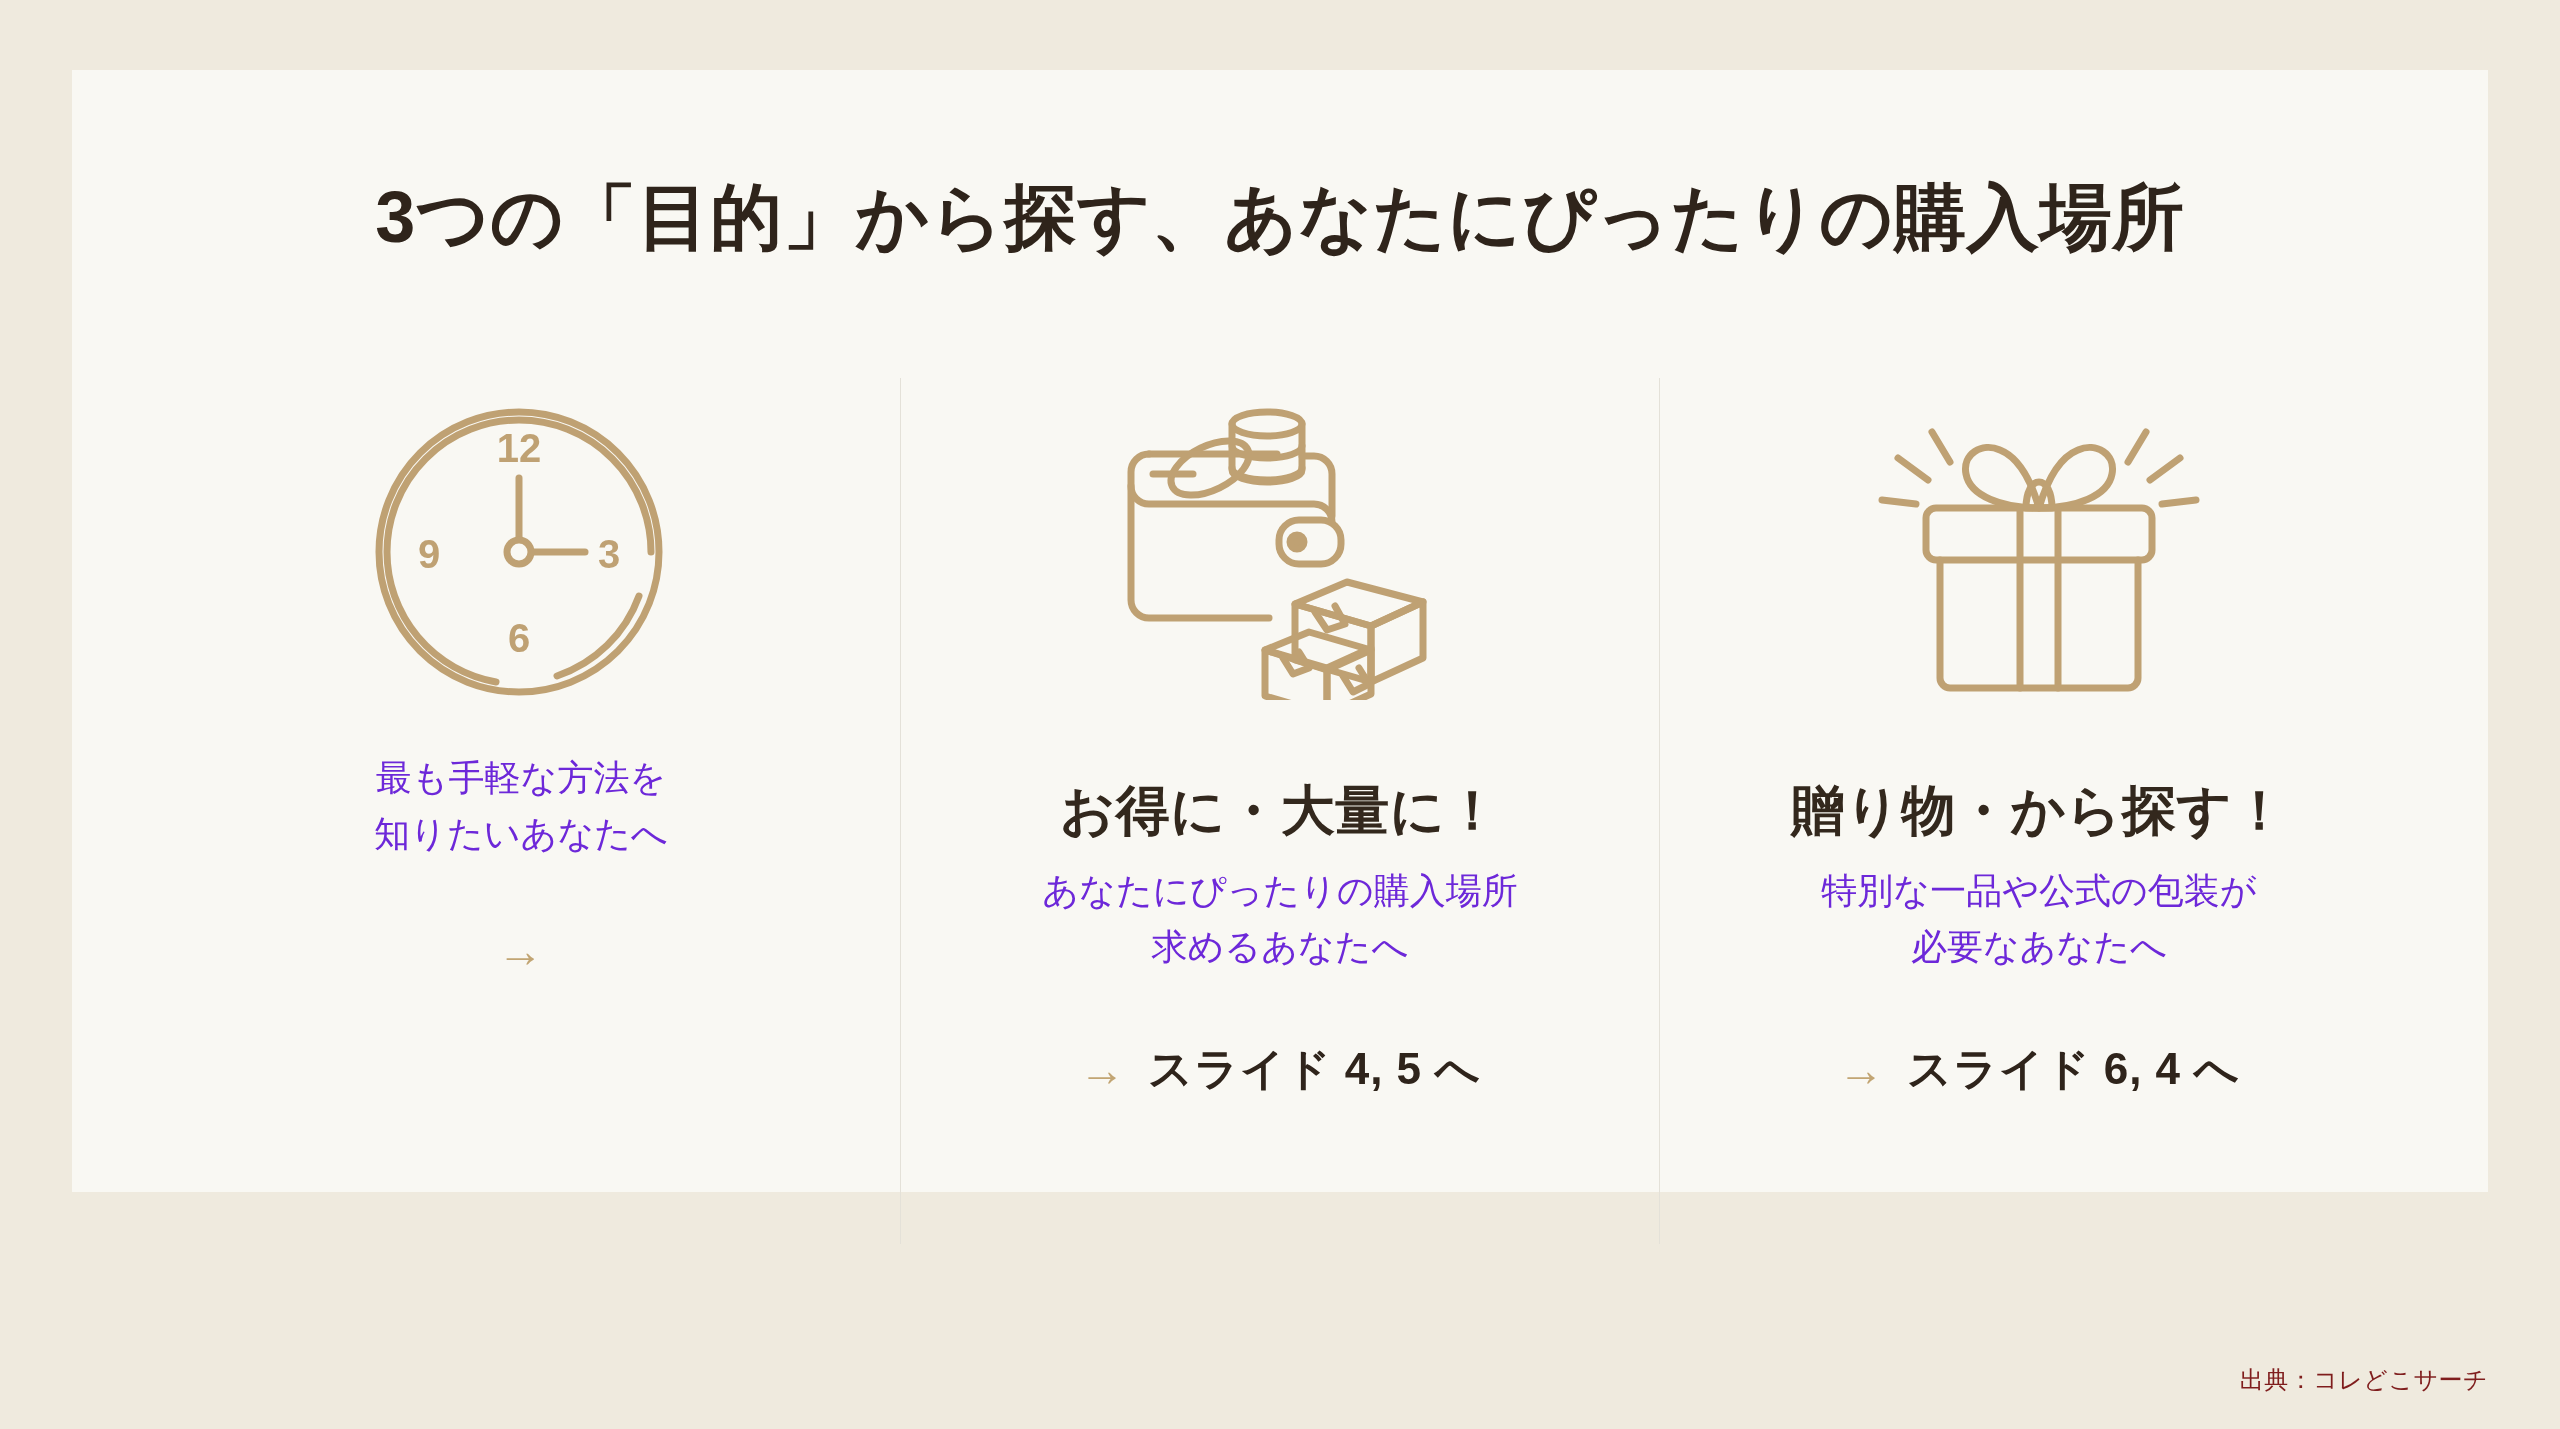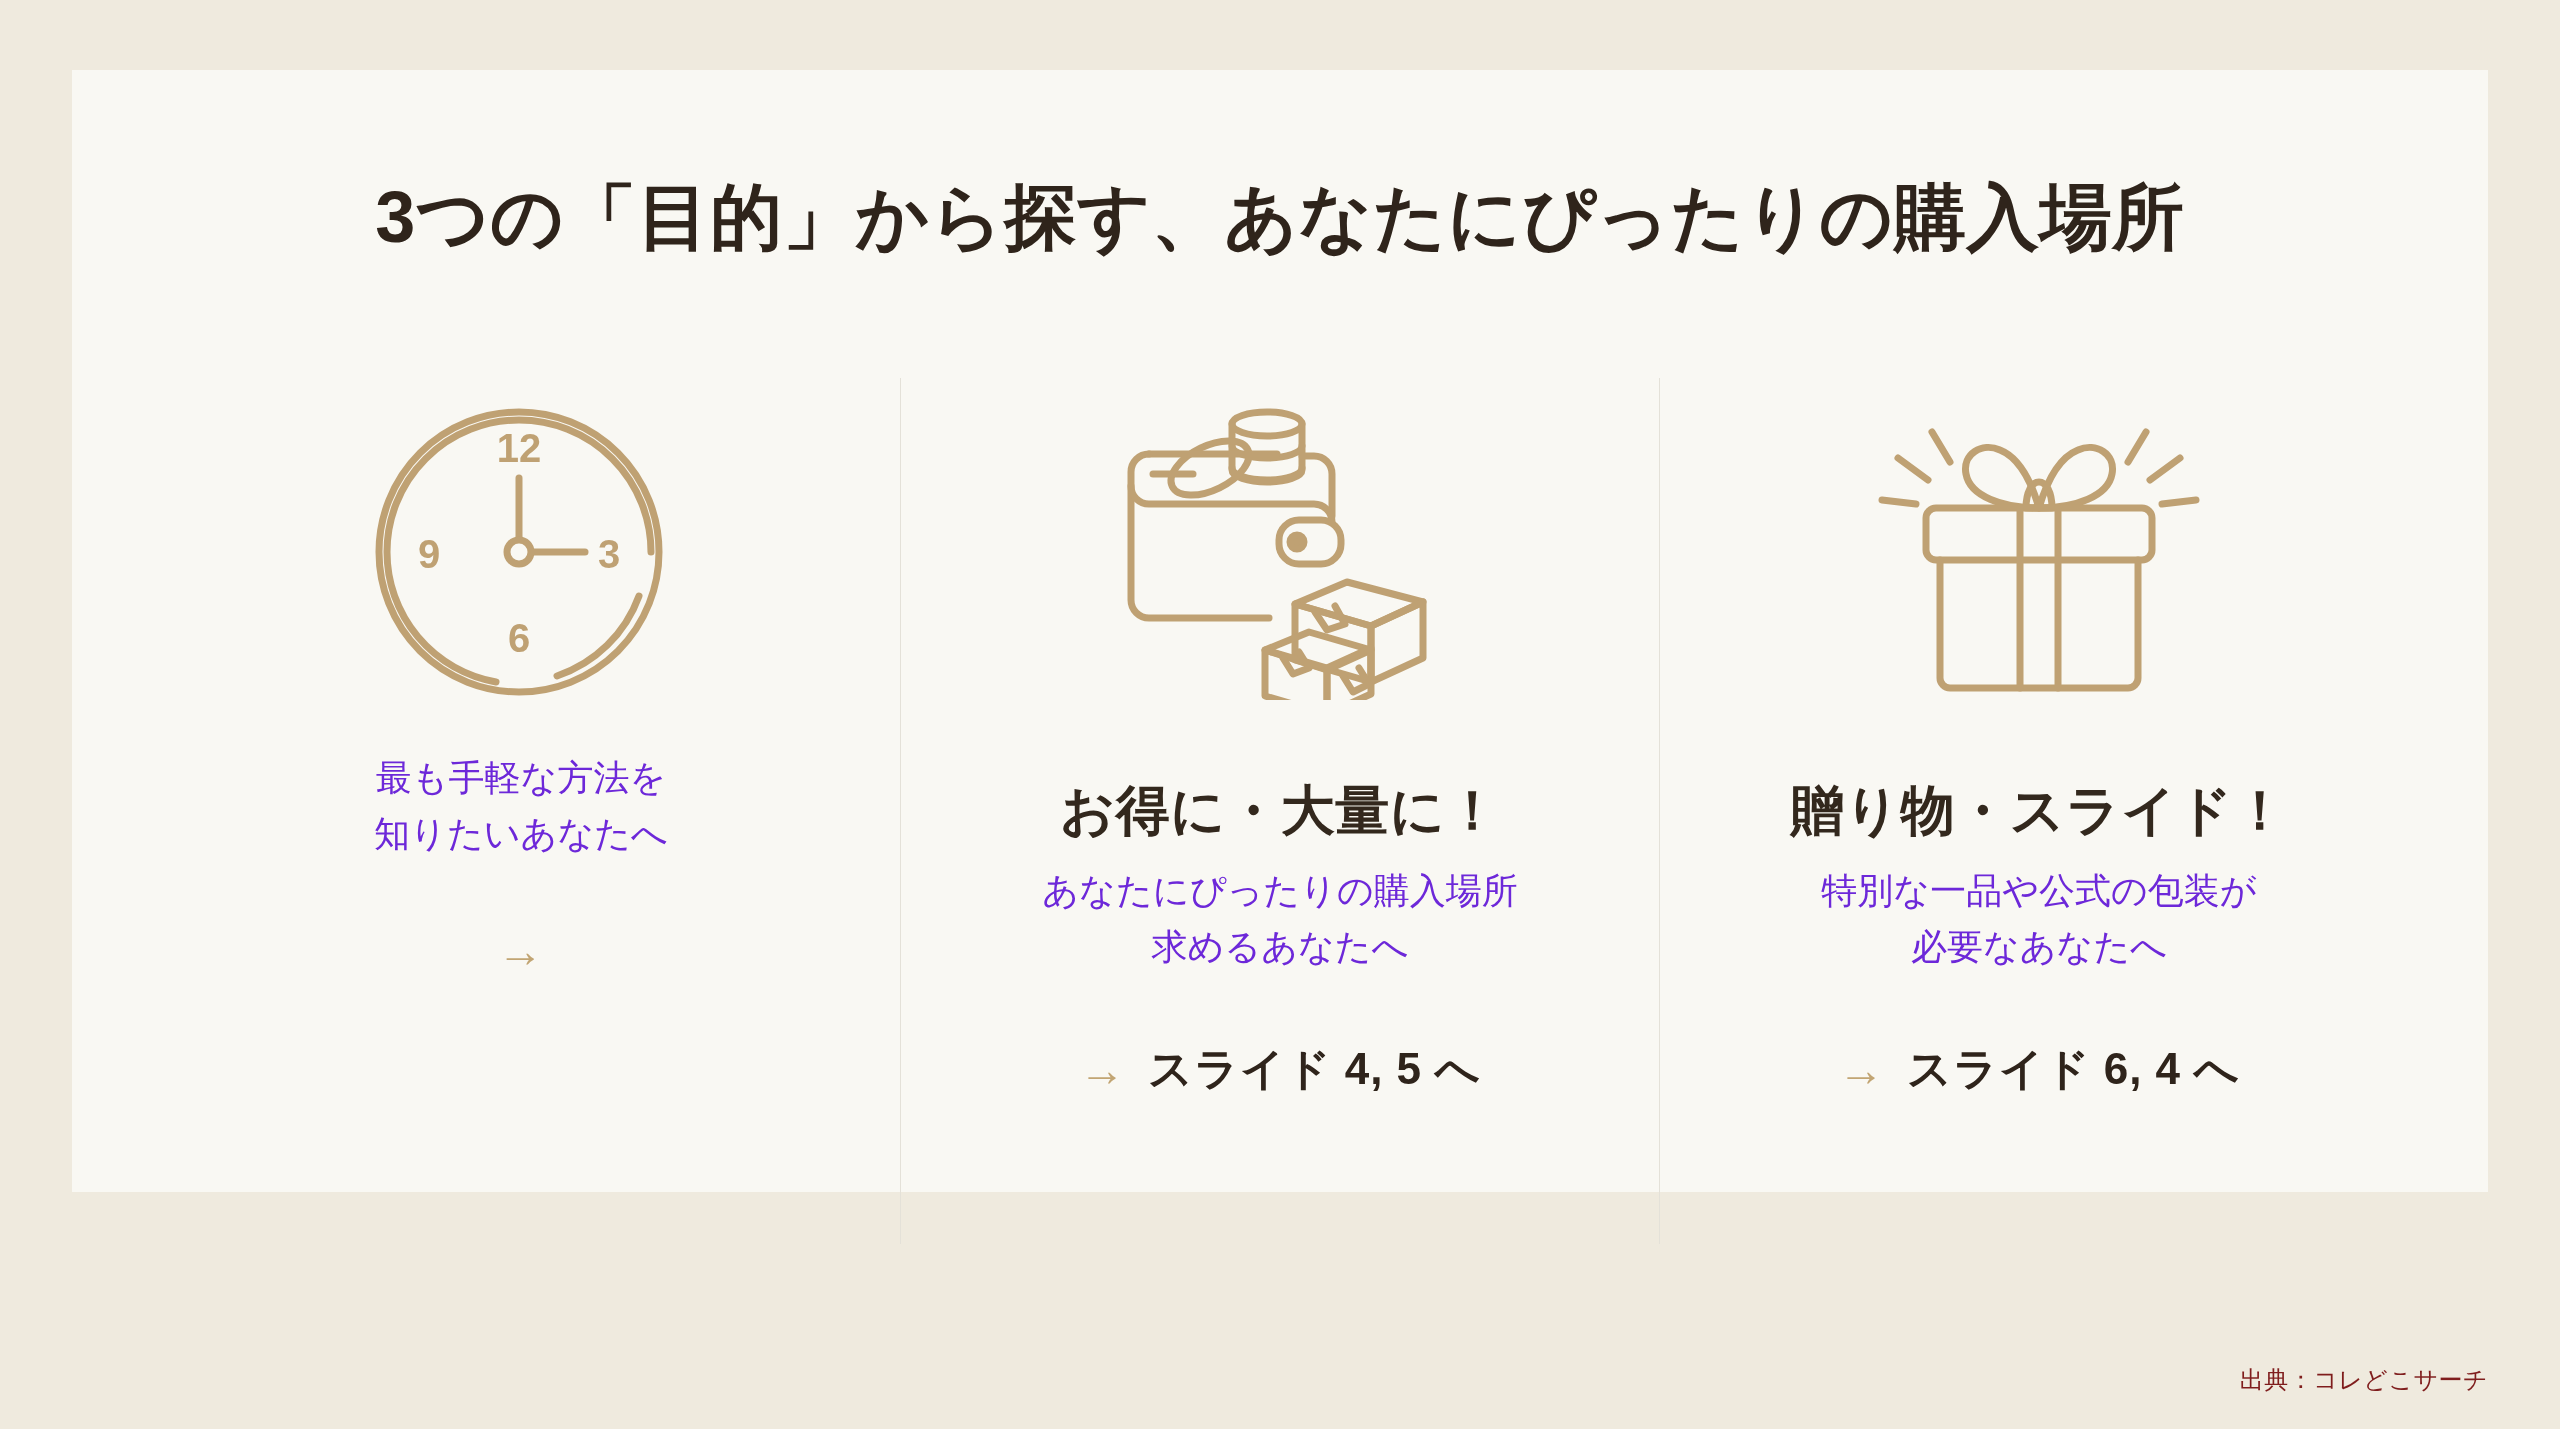--- a/index.html
+++ b/index.html
@@ -221,21 +221,21 @@
           <path d="M152 108 C152 92 158 82 165 82 C172 82 178 92 178 108 Z"></path>
 
           <rect x="52" y="108" width="226" height="52" rx="10"></rect>
 
           <path d="M66 160 v118 a10 10 0 0 0 10 10 h178 a10 10 0 0 0 10 -10 v-118"></path>
 
           <line x1="146" y1="108" x2="146" y2="288"></line>
           <line x1="184" y1="108" x2="184" y2="288"></line>
         </svg>
       </div>
-      <div class="col-heading">贈り物・スライド！</div>
+      <div class="col-heading">贈り物・から探す！</div>
       <div class="col-desc">特別な一品や公式の包装が
 必要なあなたへ</div>
       <div class="col-link">
         <span class="link-arrow">→</span>
         <span>スライド 6, 4 へ</span>
       </div>
     </div>
 
   </div>
 </div>

